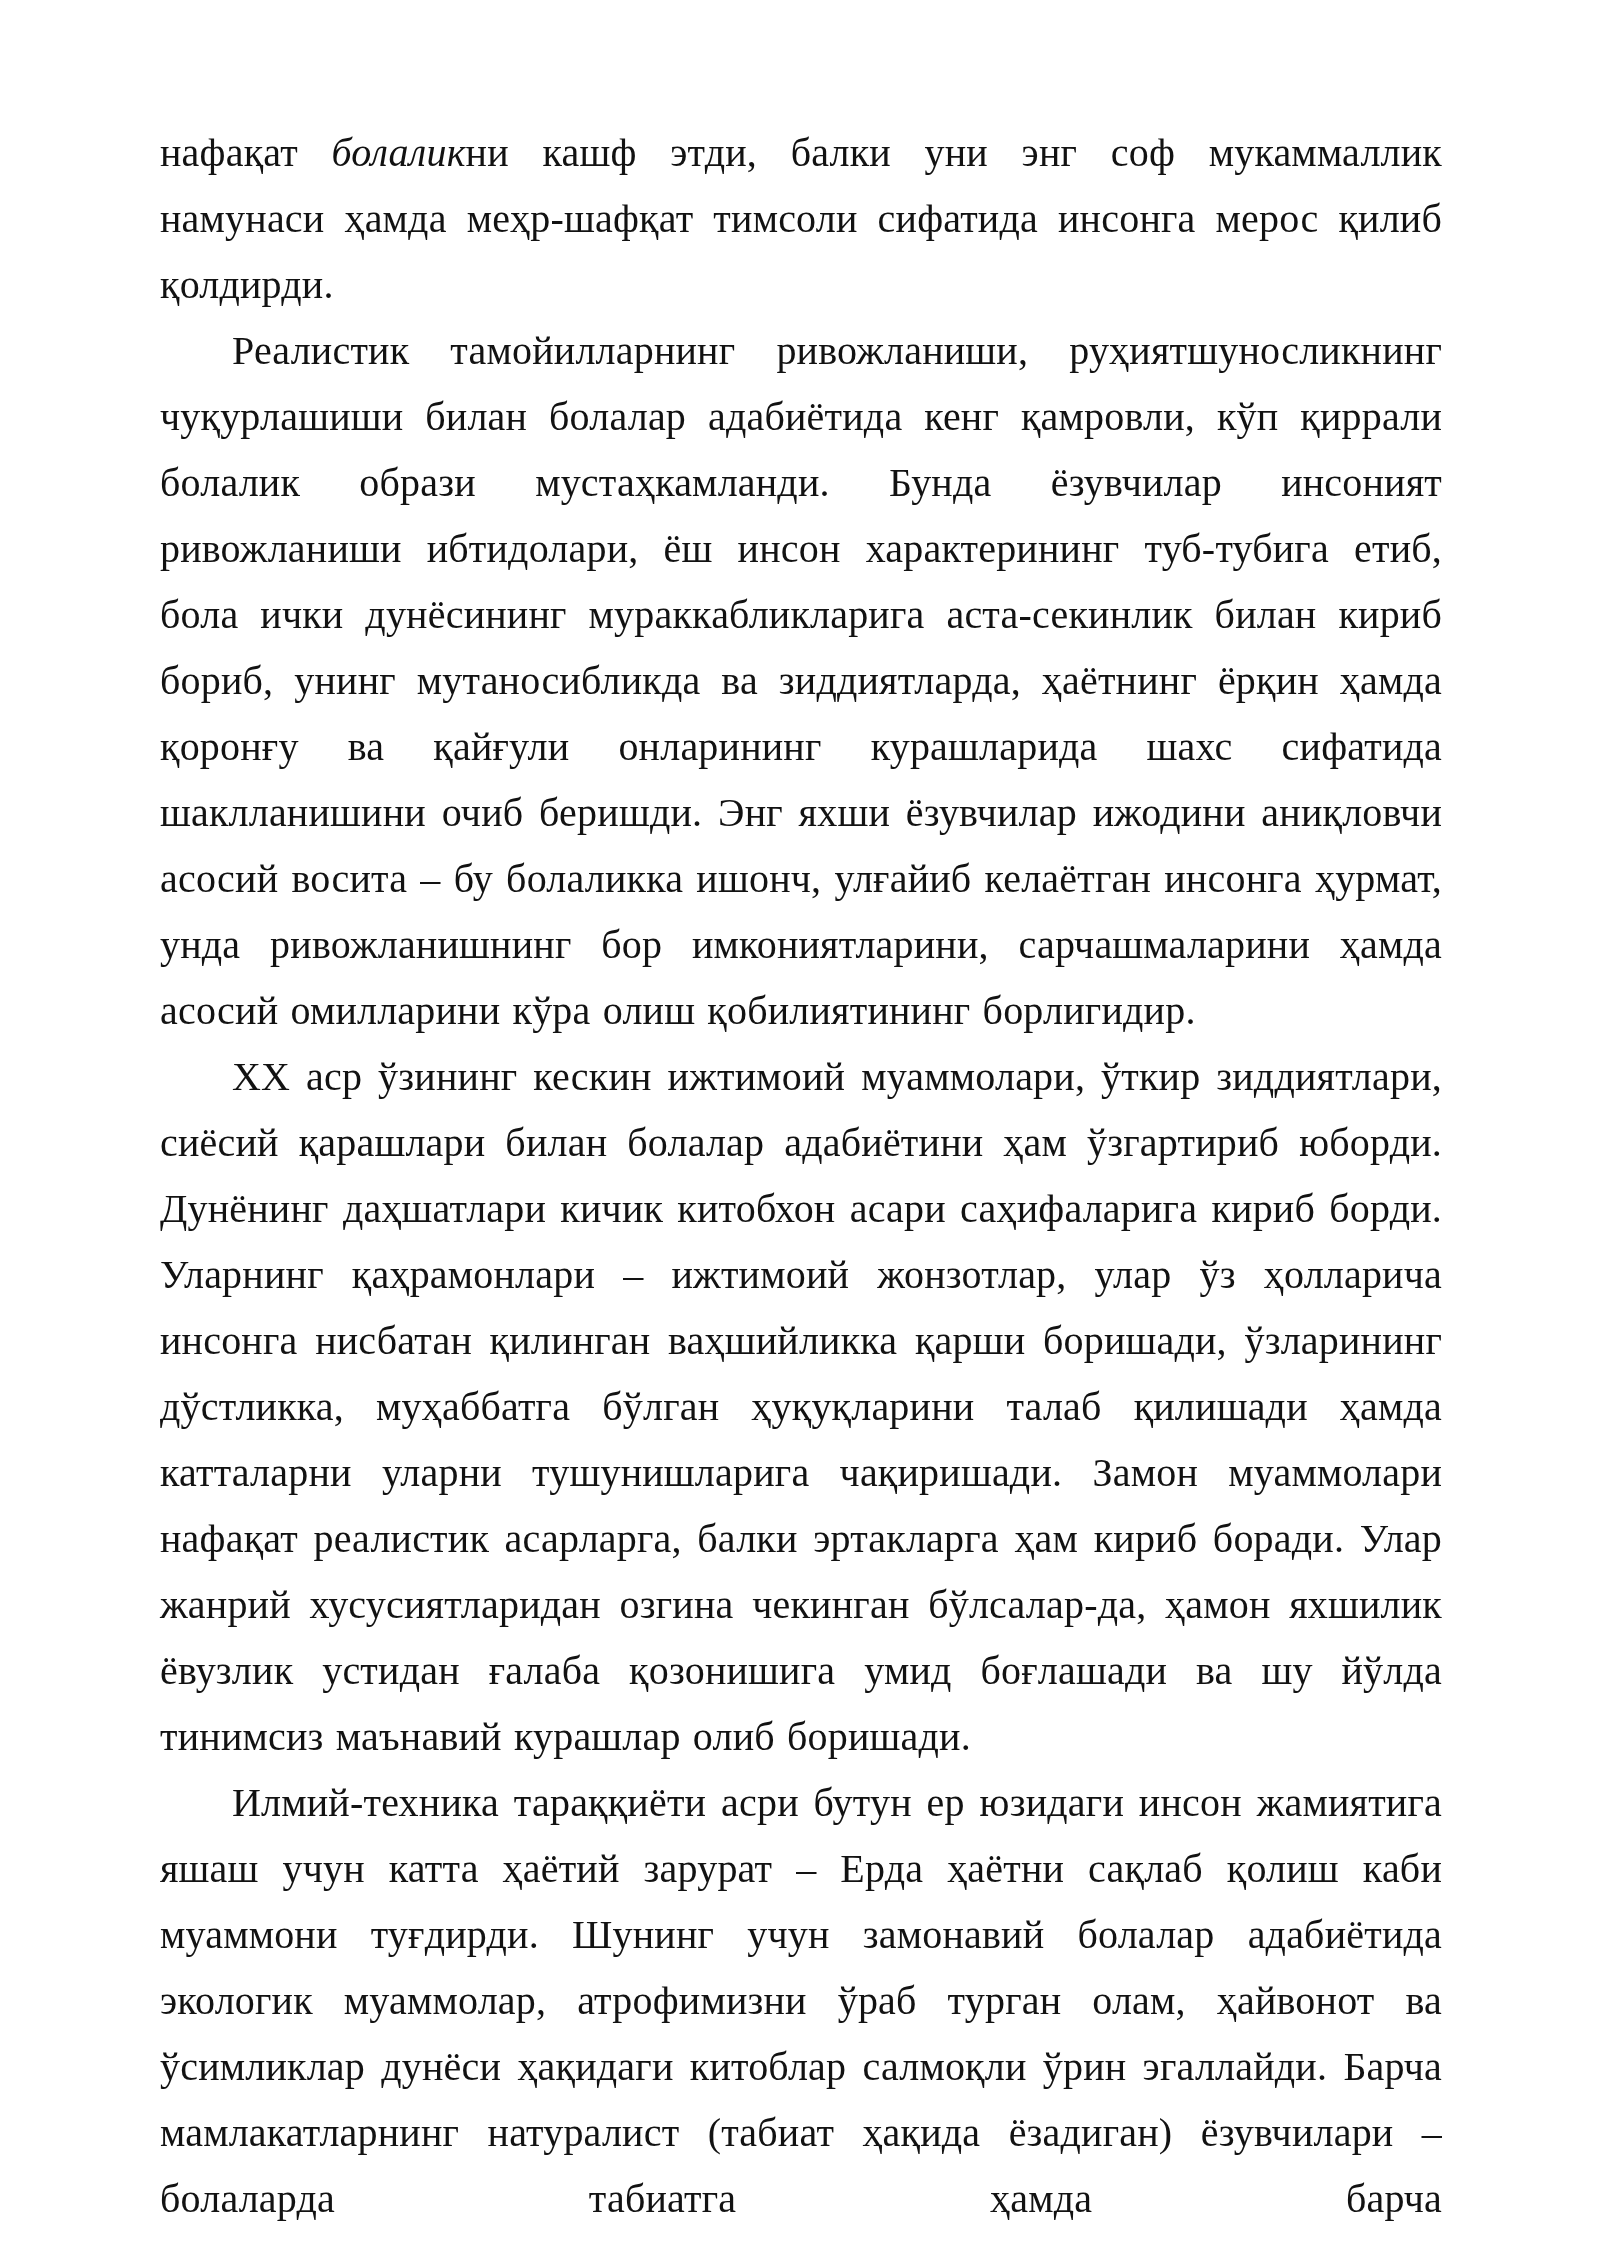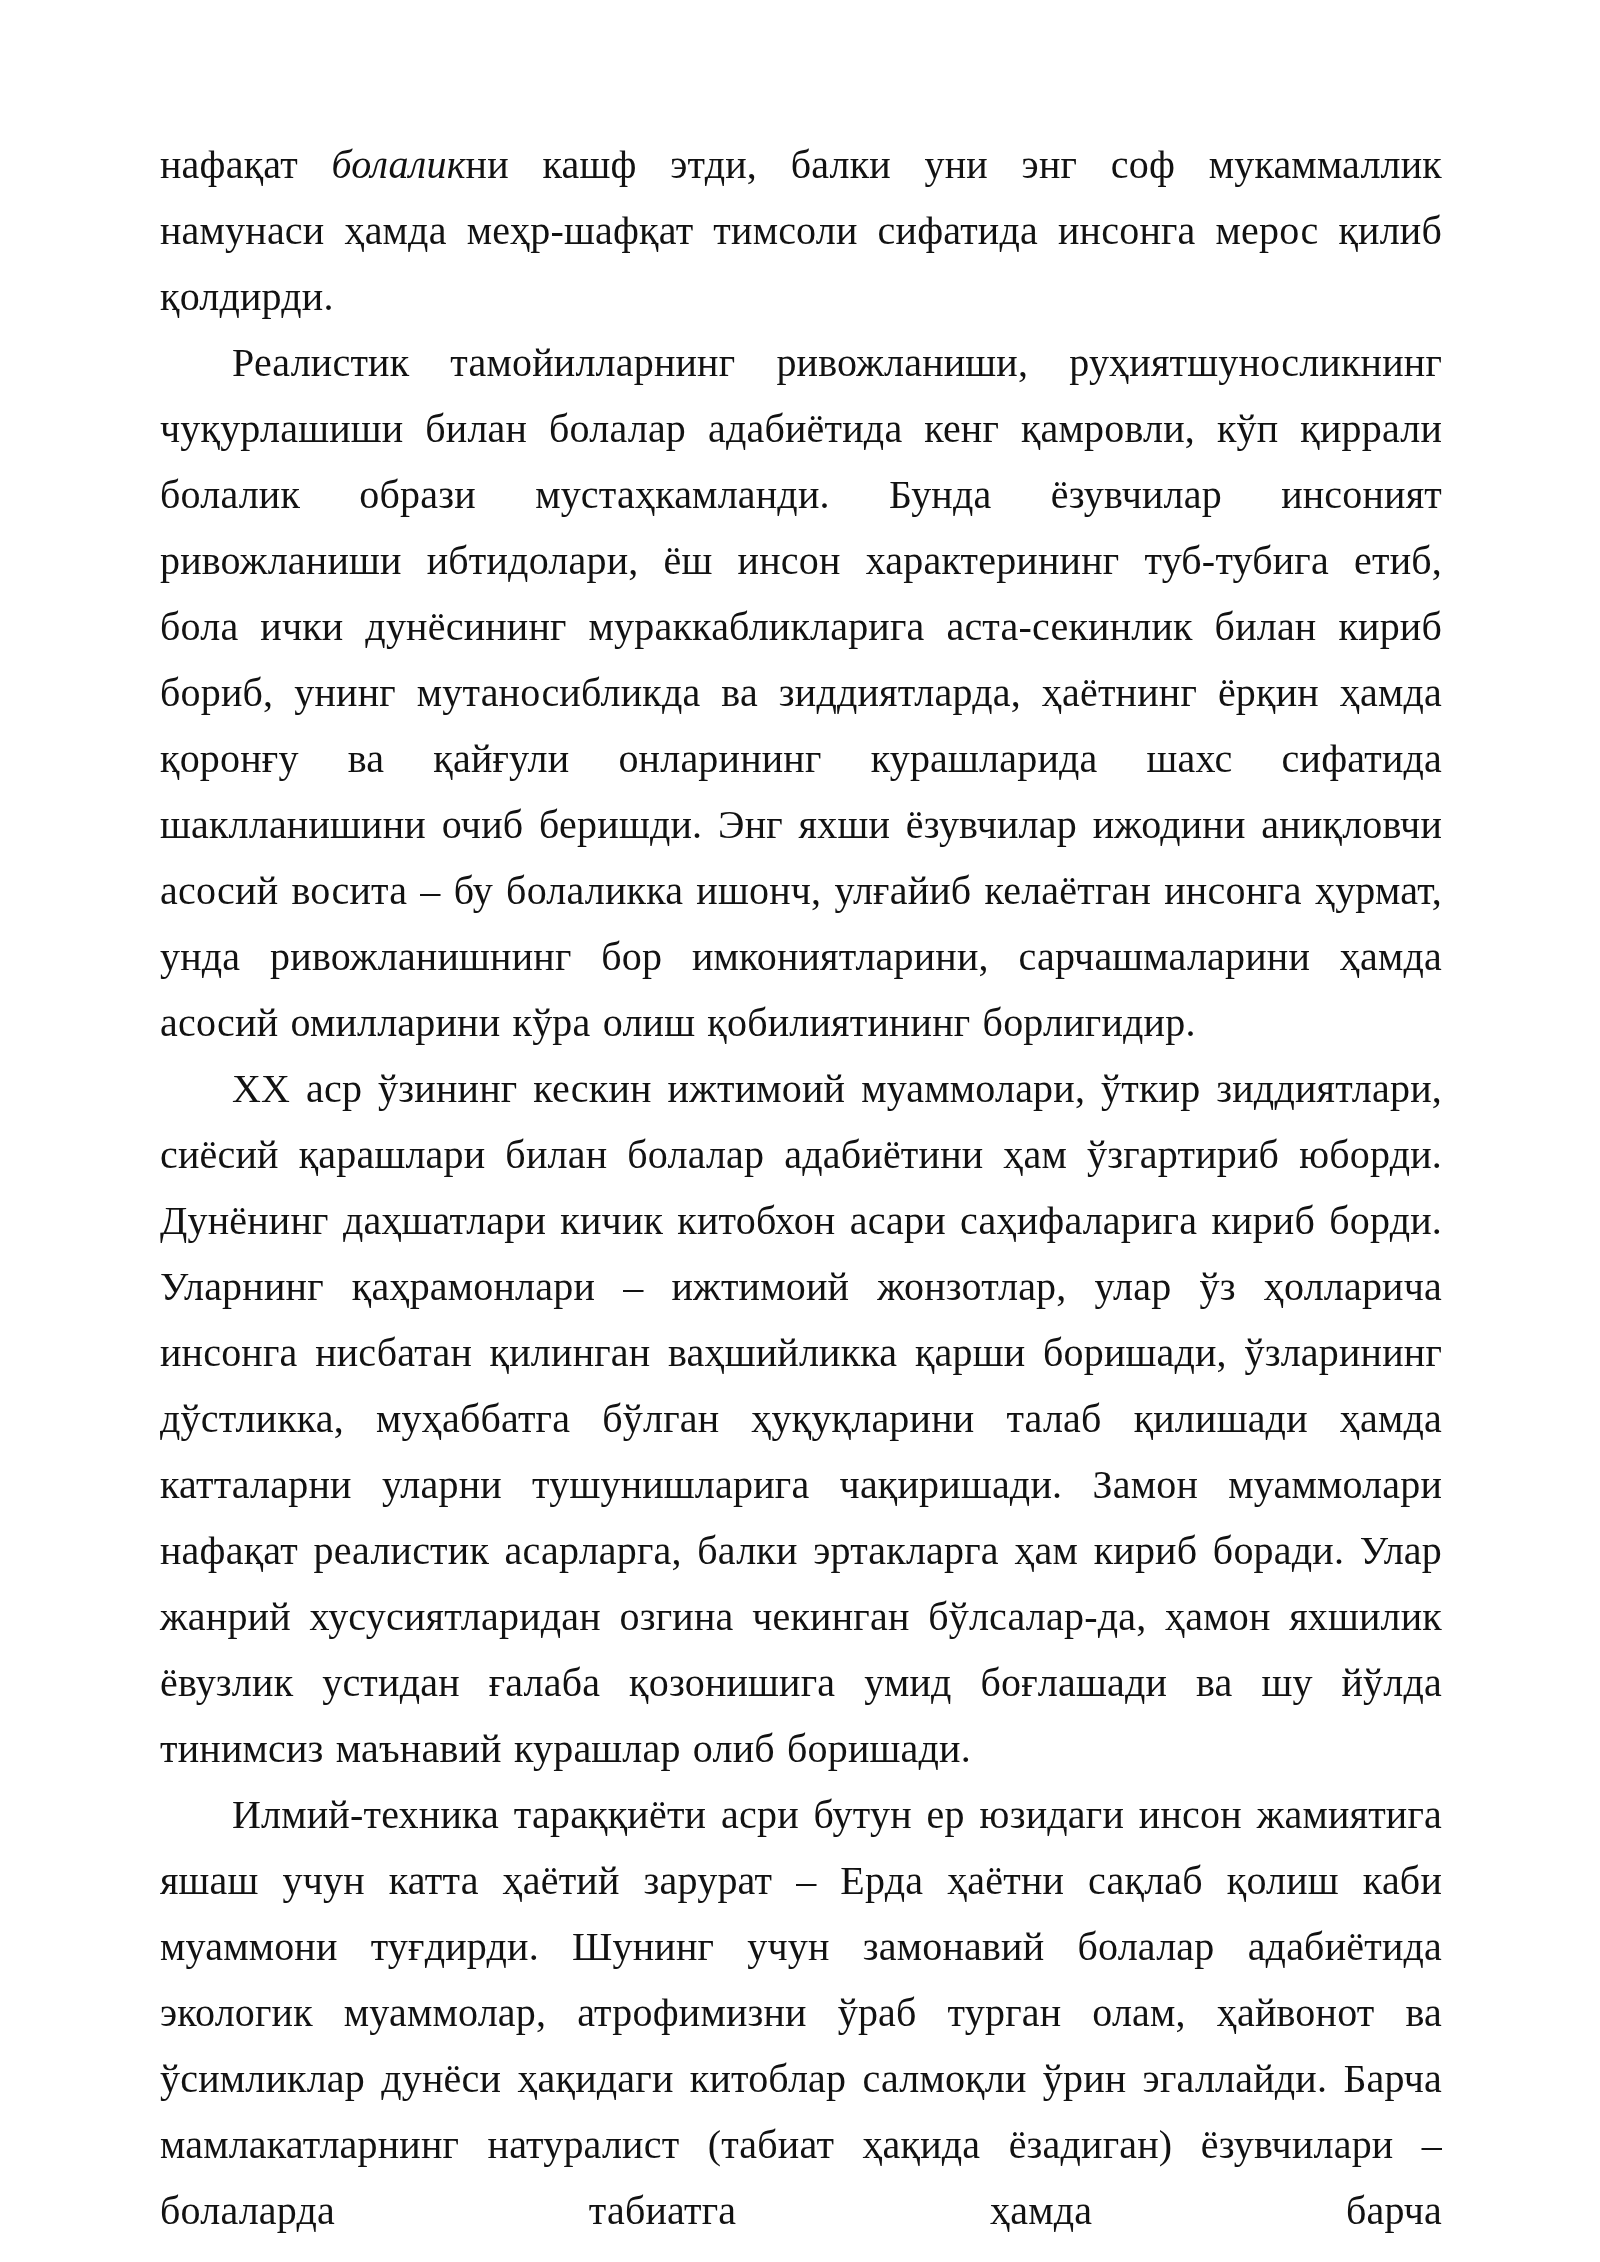--- a/index.html
+++ b/index.html
@@ -12,21 +12,21 @@
     width: 1600px;
     height: 2262px;
     margin: 0 auto;
     background: #ffffff;
     overflow: hidden;
     font-family: "Liberation Serif", "DejaVu Serif", serif;
     color: #121212;
   }
   .text-block {
     position: absolute;
-    top: 132px;
+    top: 120px;
     left: 160px;
     width: 1282px;
   }
   .text-block p {
     margin: 0;
     padding: 0;
     font-size: 40px;
     line-height: 66px;
     text-align: justify;
     text-justify: inter-word;

